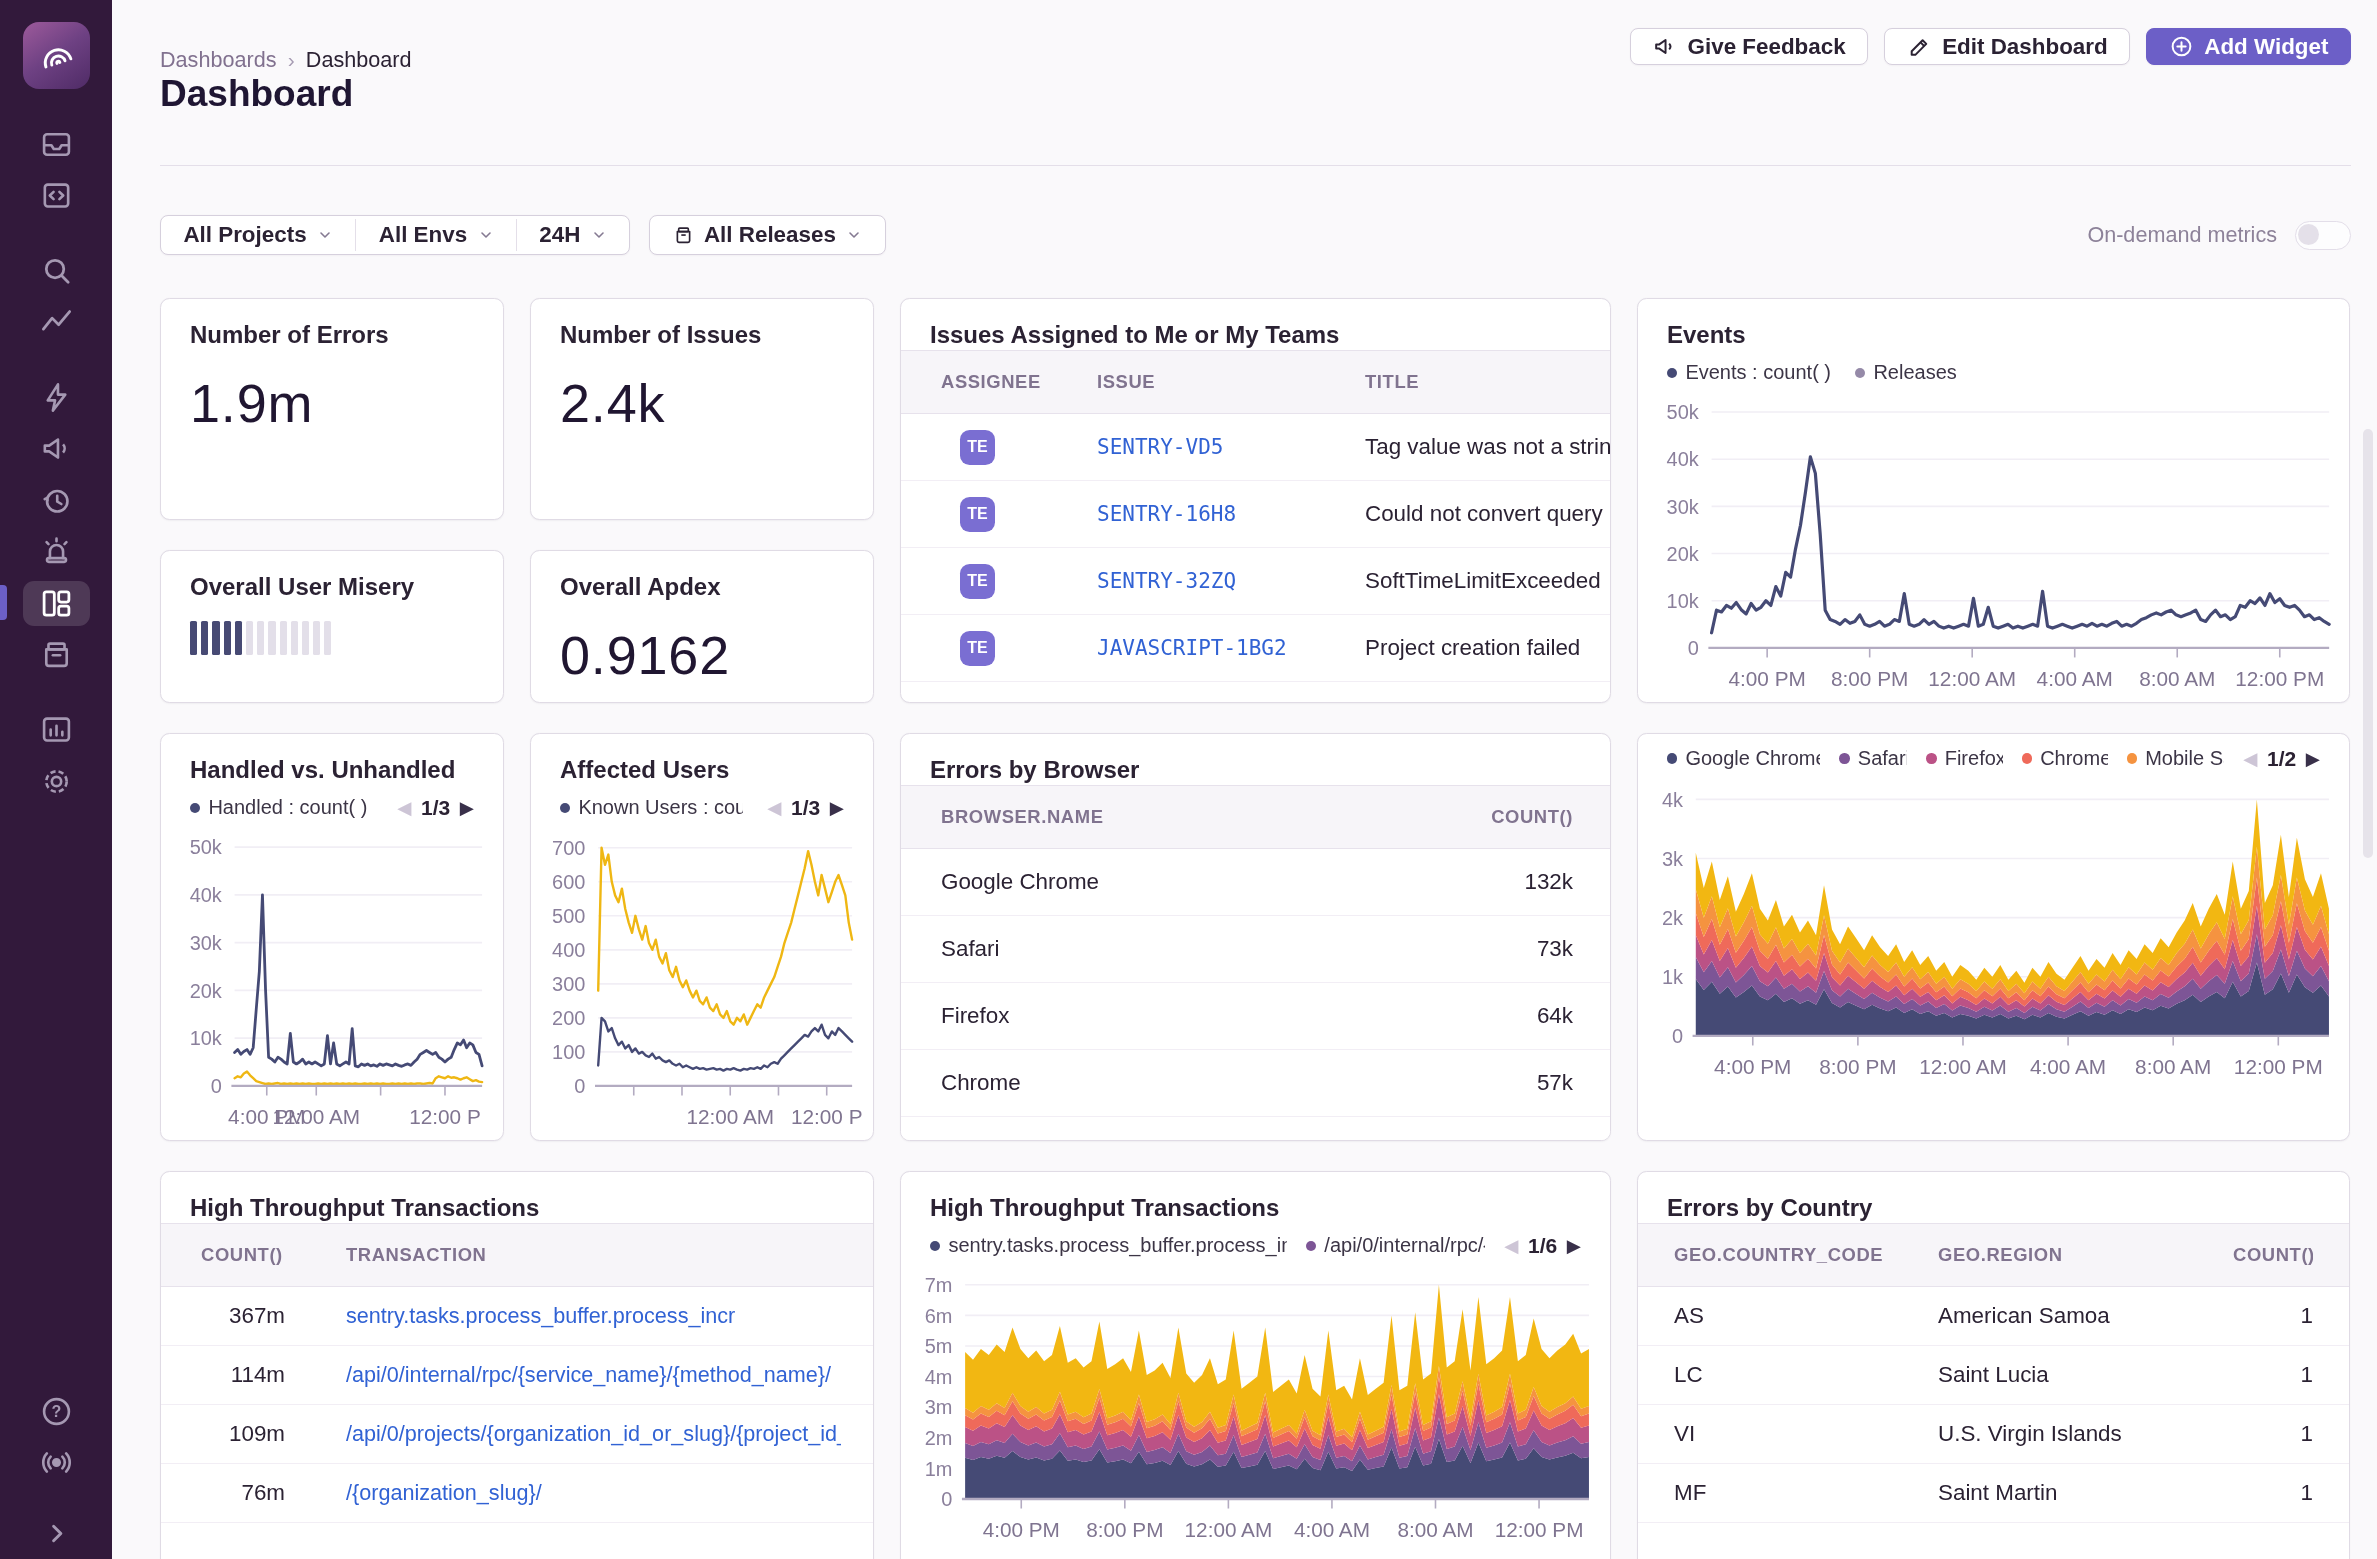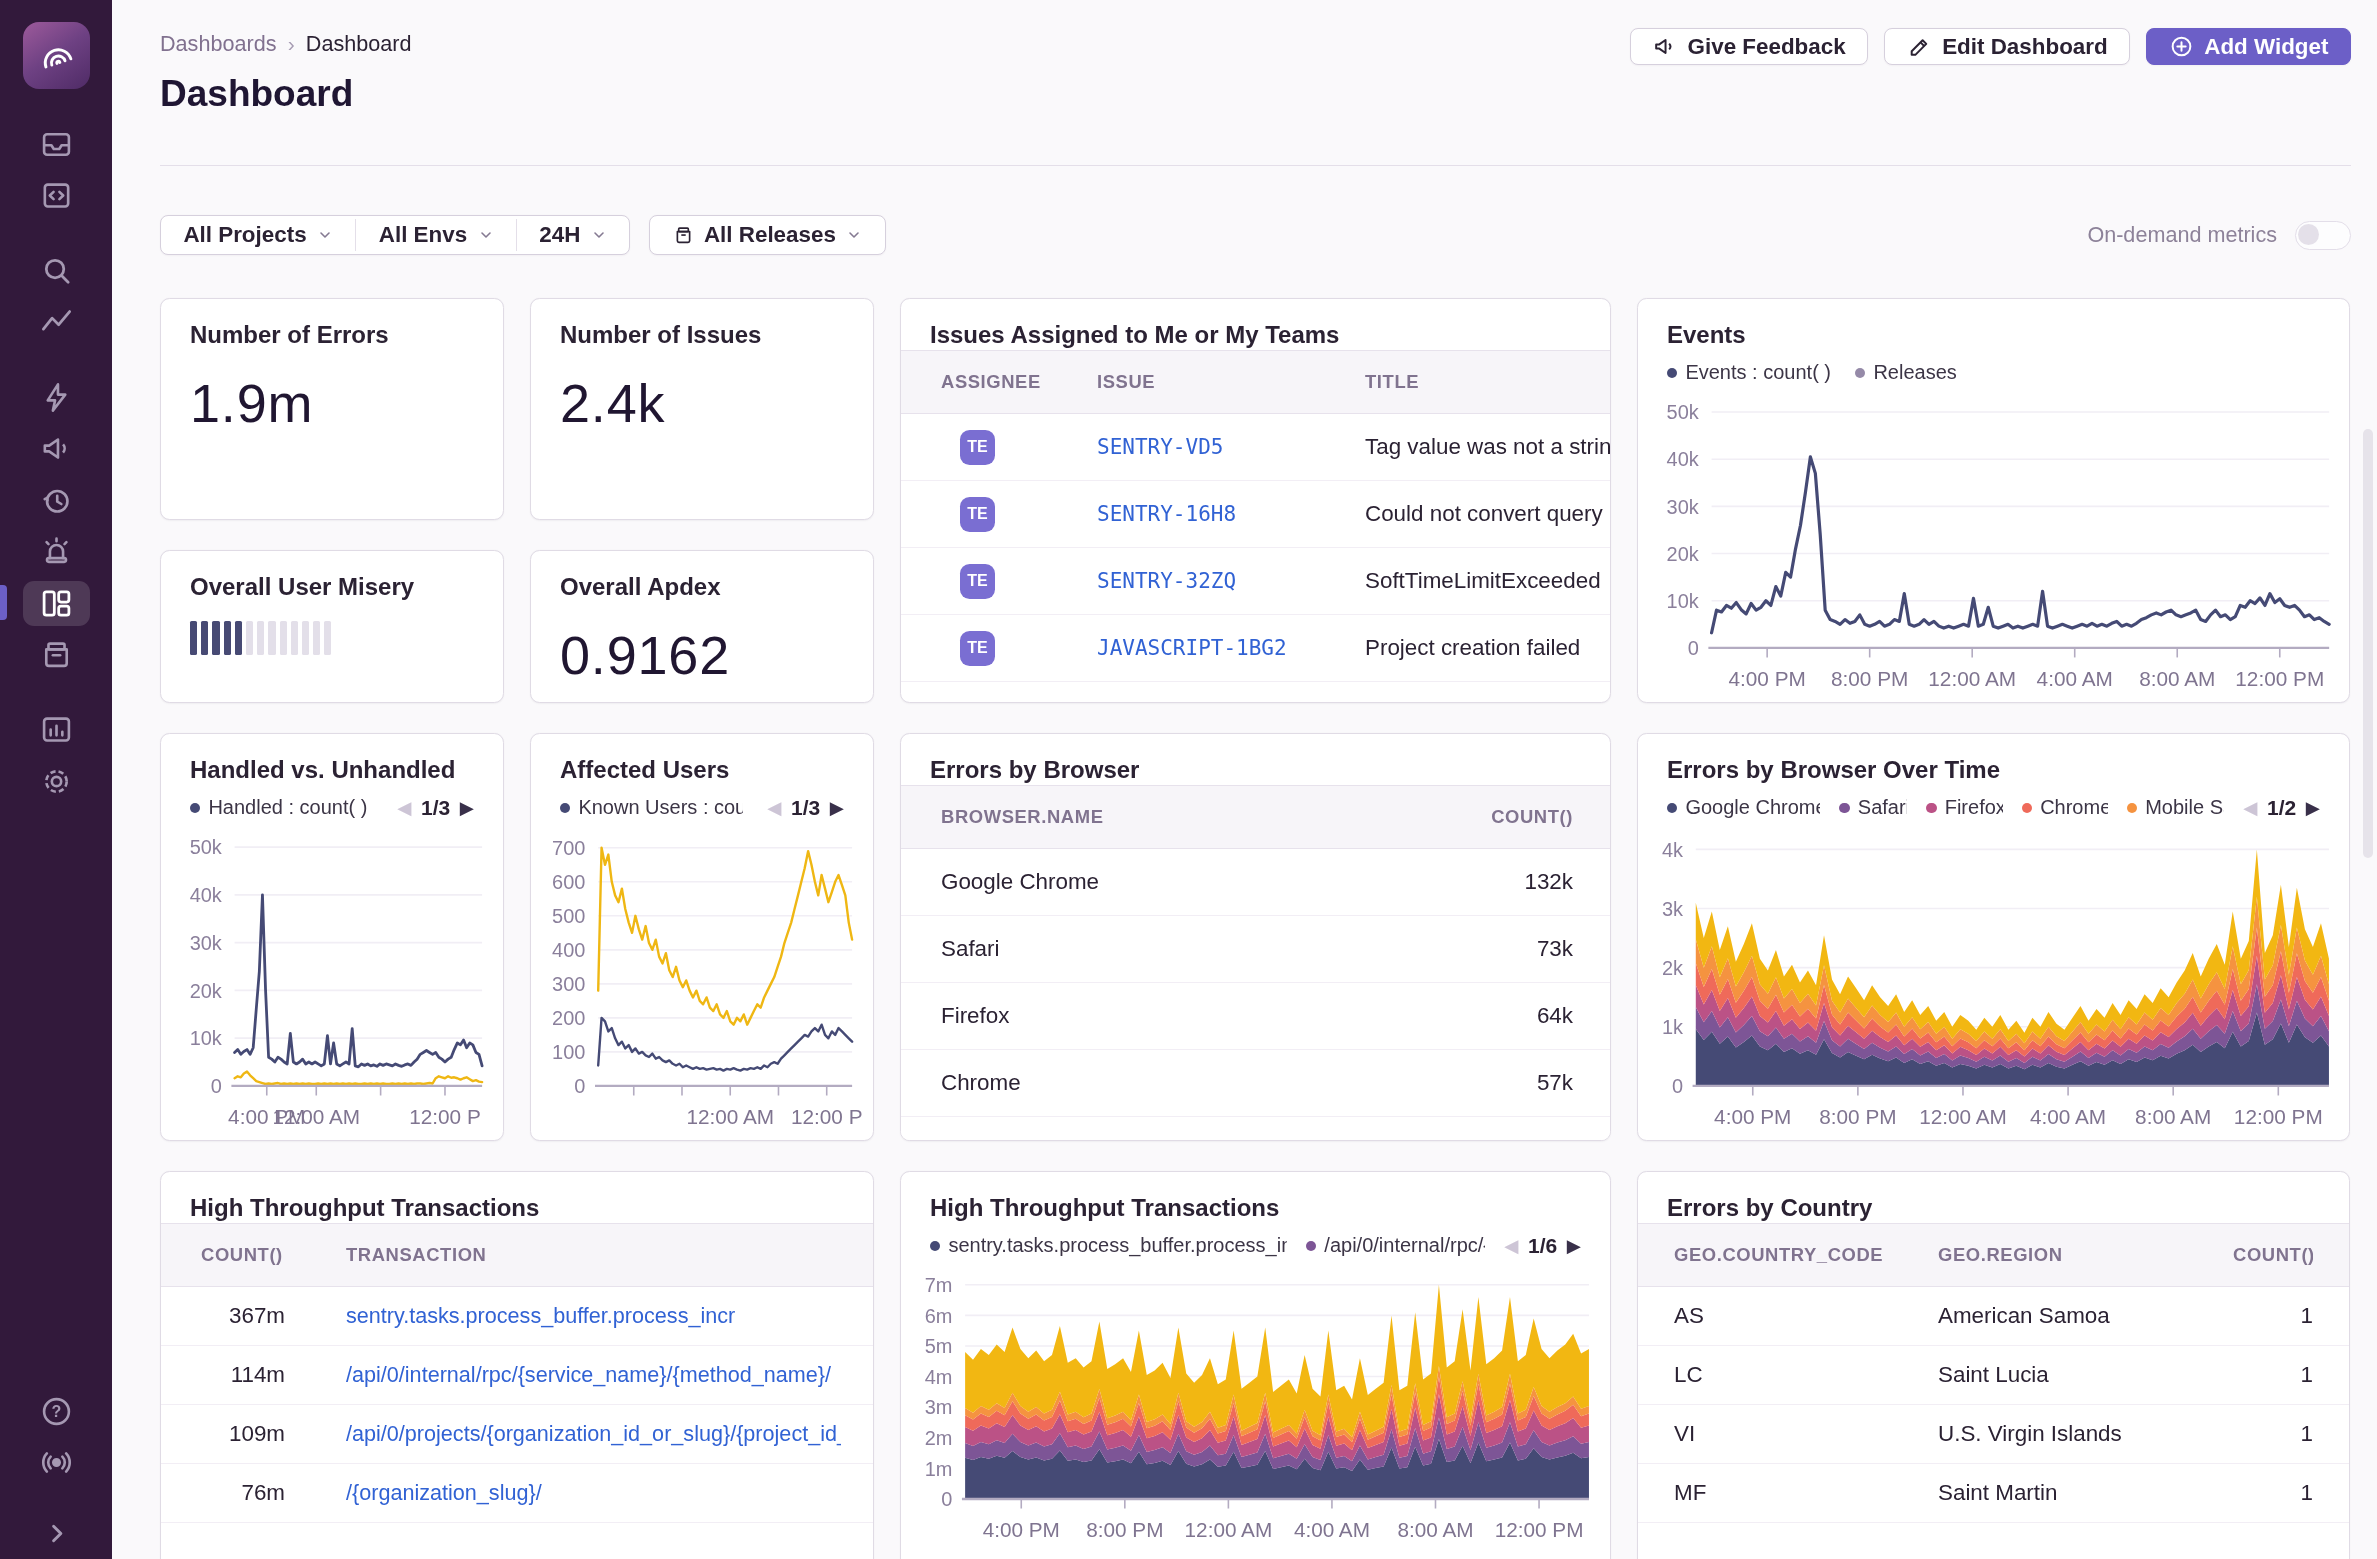--- a/index.html
+++ b/index.html
@@ -16,21 +16,21 @@
   .nav-item { width:67px; height:45px; margin:3.2px 0; border-radius:11.2px; display:flex; align-items:center; justify-content:center; position:relative; cursor:pointer; }
   .nav-item.selected { background:rgba(255,255,255,0.14); }
   .nav-item.selected::before { content:""; position:absolute; left:-22.4px; top:4.8px; width:7.2px; height:35px; border-radius:0 4px 4px 0; background:#6C5FC7; }
   .nav-item svg { width:35px; height:35px; }
   .sb-bottom { margin-top:auto; display:flex; flex-direction:column; align-items:center; padding-bottom:0; }
   .sb-bottom .nav-item.expander { margin-top:22.4px; }
 
   
   .main { flex:1; position:relative; padding:0 26px 0 48px; }
   .page-header { height:166px; border-bottom:0.8px solid #e4dfe9; position:relative; }
-  .breadcrumb { position:absolute; top:31px; left:0; font-size:21.6px; color:#81718f; display:flex; gap:11.2px; align-items:center; }
+  .breadcrumb { position:absolute; top:47px; left:0; font-size:21.6px; color:#81718f; display:flex; gap:11.2px; align-items:center; }
   .breadcrumb .crumb-current { color:#2b2233; }
   .breadcrumb .sep { color:#a79cb3; font-size:21px; }
   .page-title { position:absolute; top:73px; left:0; font-size:37px; font-weight:700; color:#1f1633; }
   .header-actions { position:absolute; top:28px; right:0; display:flex; gap:16px; }
   .btn { height:37px; border:0.8px solid #d6d0dd; background:#fff; border-radius:8px; display:flex; align-items:center; gap:10.4px; padding:0 21.6px; font-size:22.4px; font-weight:700; color:#2b2233; cursor:pointer; box-shadow:0 0.8px 1.6px rgba(43,34,51,.04); }
   .btn.primary { background:#6C5FC7; border-color:#6C5FC7; color:#fff; }
   .btn svg { width:25px; height:25px; }
 
   
   .filter-row { margin-top:40px; height:58px; display:flex; align-items:center; }
@@ -512,21 +512,20 @@
           <div class="cell">Chrome</div>
             <div class="cell num">57k</div>
         </div>
         <div class="trow cols-browser">
           
         </div>
       </div>
     </div>
 
     <div class="card" id="card-browser-time">
-      <div class="card-title">Errors by Browser Over Time</div>
       <div class="legend-row" style="gap:19px">
         <div class="legend-item">
           <span class="legend-dot" style="background: rgb(69, 74, 117);"></span>
           <span class="legend-label">Google Chrome</span>
         </div>
         <div class="legend-item">
           <span class="legend-dot" style="background: rgb(125, 85, 150);"></span>
           <span class="legend-label">Safari</span>
         </div>
         <div class="legend-item">

